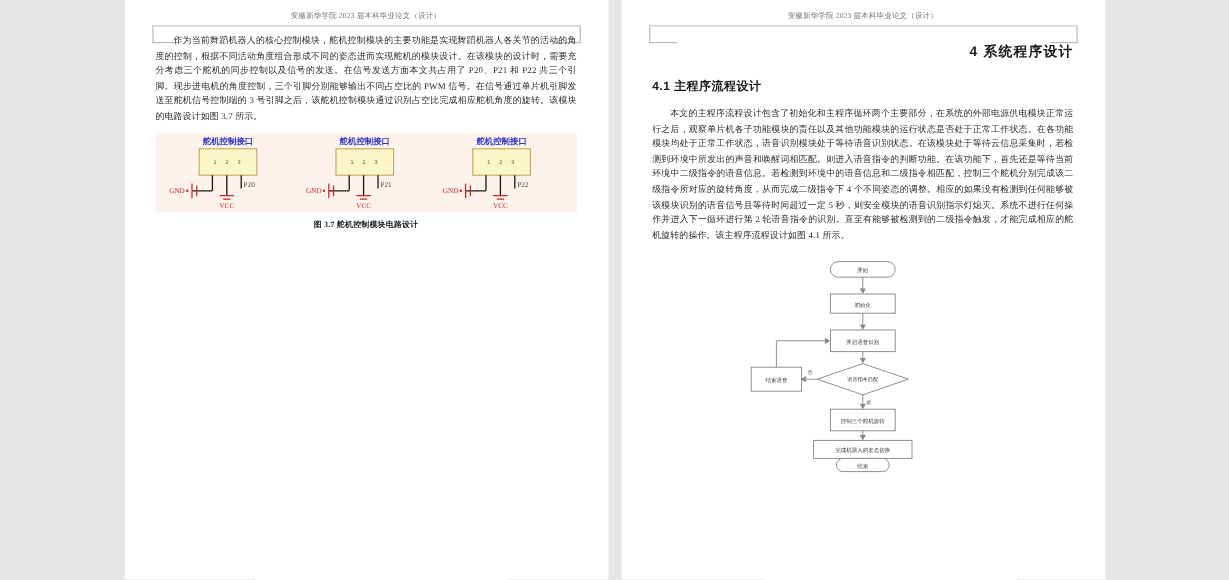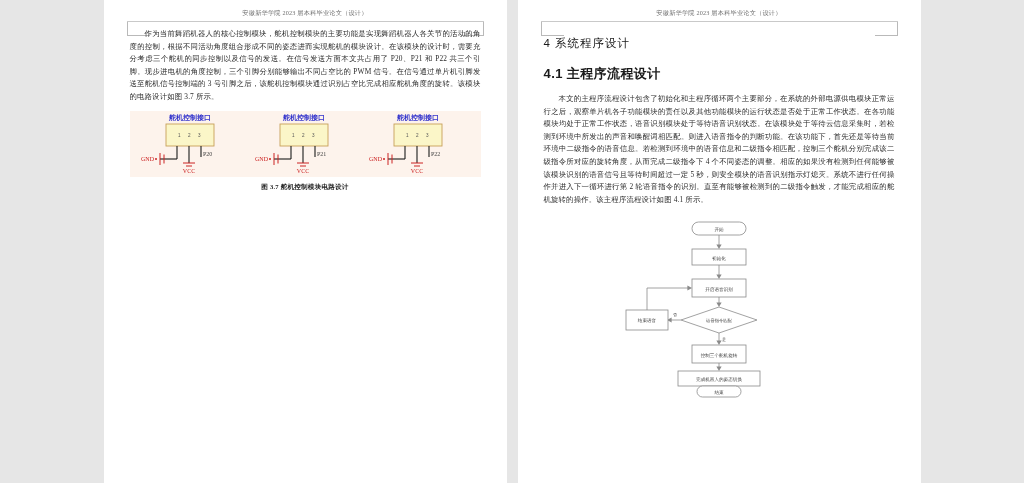--- a/index.html
+++ b/index.html
@@ -72,29 +72,29 @@
     margin: 0 0 0 0;
     text-align: justify;
     text-justify: inter-ideograph;
     text-indent: 15px;
     font-family: "Liberation Serif", "DejaVu Serif", serif;
     letter-spacing: 0.15px;
   }
 
   h1.chapter {
     font-size: 11.5px;
-    font-weight: normal;
-    text-align: left;
+    font-weight: bold;
+    text-align: right;
     margin: 8px 0 14px 0;
     color: #1a1a1a;
     letter-spacing: 1px;
     font-family: "Liberation Sans", sans-serif;
   }
   h2.section {
-    font-size: 13px;
+    font-size: 10px;
     font-weight: bold;
     text-align: left;
     margin: 4px 0 10px 0;
     color: #1a1a1a;
     letter-spacing: 0.4px;
     font-family: "Liberation Sans", sans-serif;
   }
 
   
   .figure-wrap { margin-top: 7px; }

